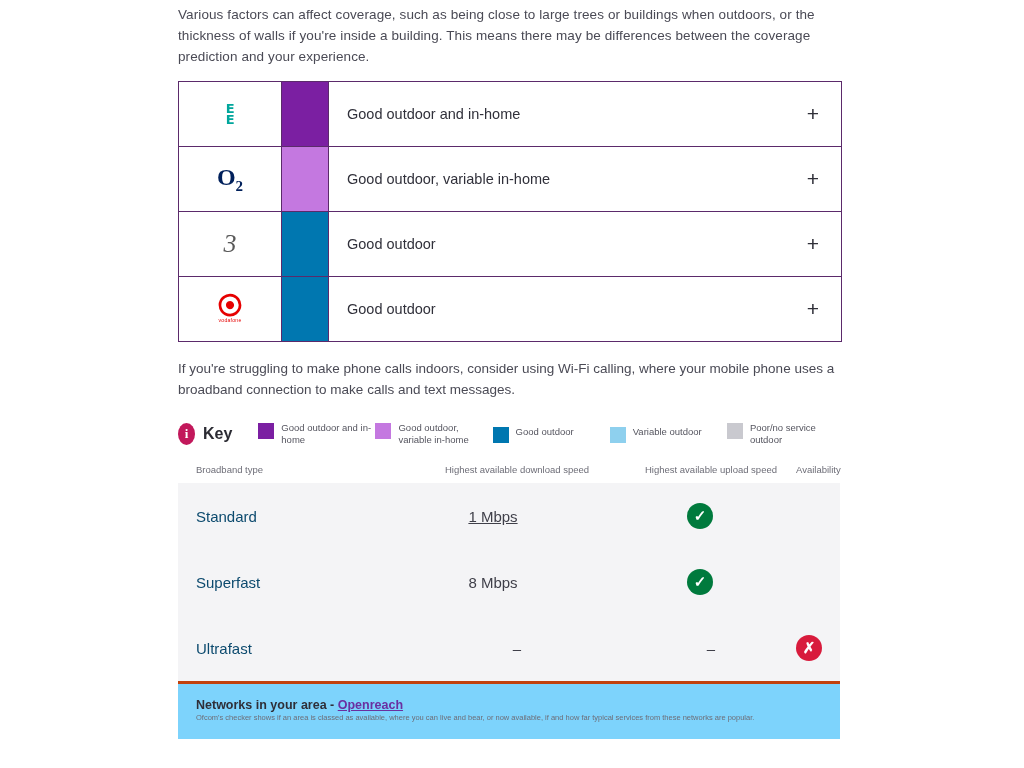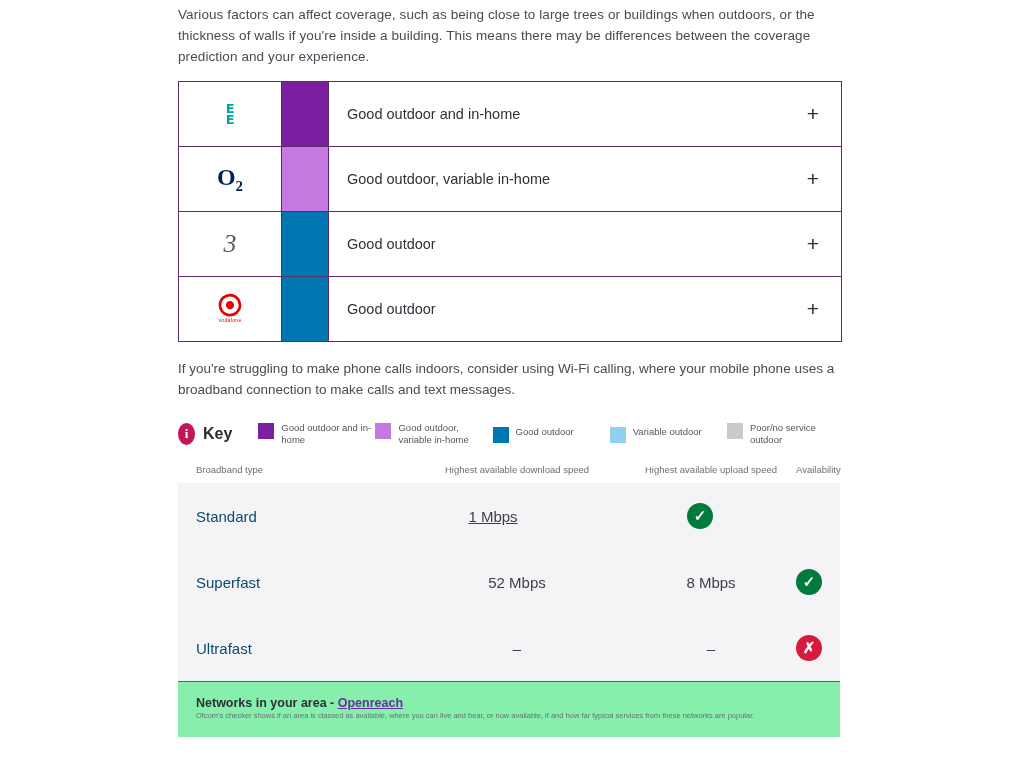--- a/index.html
+++ b/index.html
@@ -204,22 +204,22 @@
     color: #fff;
     font-size: 15px;
     line-height: 26px;
     text-align: center;
     font-weight: bold;
   }
   .tick { background: #007a3d; }
   .cross { background: #d81b3c; }
 
   .bb-footer {
-    border-top: 1px solid #c2410c;
-    background: #86efac;
+    border-top: 3px solid #c2410c;
+    background: #7dd3fc;
     padding: 14px 18px 16px 18px;
     width: 662px;
     box-sizing: border-box;
   }
   .bb-footer .f-title {
     color: #2f2f38;
     font-size: 12.5px;
     font-weight: bold;
   }
   .bb-footer .f-title a {
@@ -329,21 +329,20 @@
       <div class="bb-row">
         <div class="c-type">Standard</div>
         <div class="c-up"><span class="mbps-u">1 Mbps</span></div>
         <div class="c-avail">
           <span class="tick">✓</span>
         </div>
       </div>
 
       <div class="bb-row">
         <div class="c-type">Superfast</div>
-        <div class="c-down">52 Mbps</div>
         <div class="c-up">8 Mbps</div>
         <div class="c-avail">
           <span class="tick">✓</span>
         </div>
       </div>
 
       <div class="bb-row">
         <div class="c-type">Ultrafast</div>
         <div class="c-down">–</div>
         <div class="c-up">–</div>

